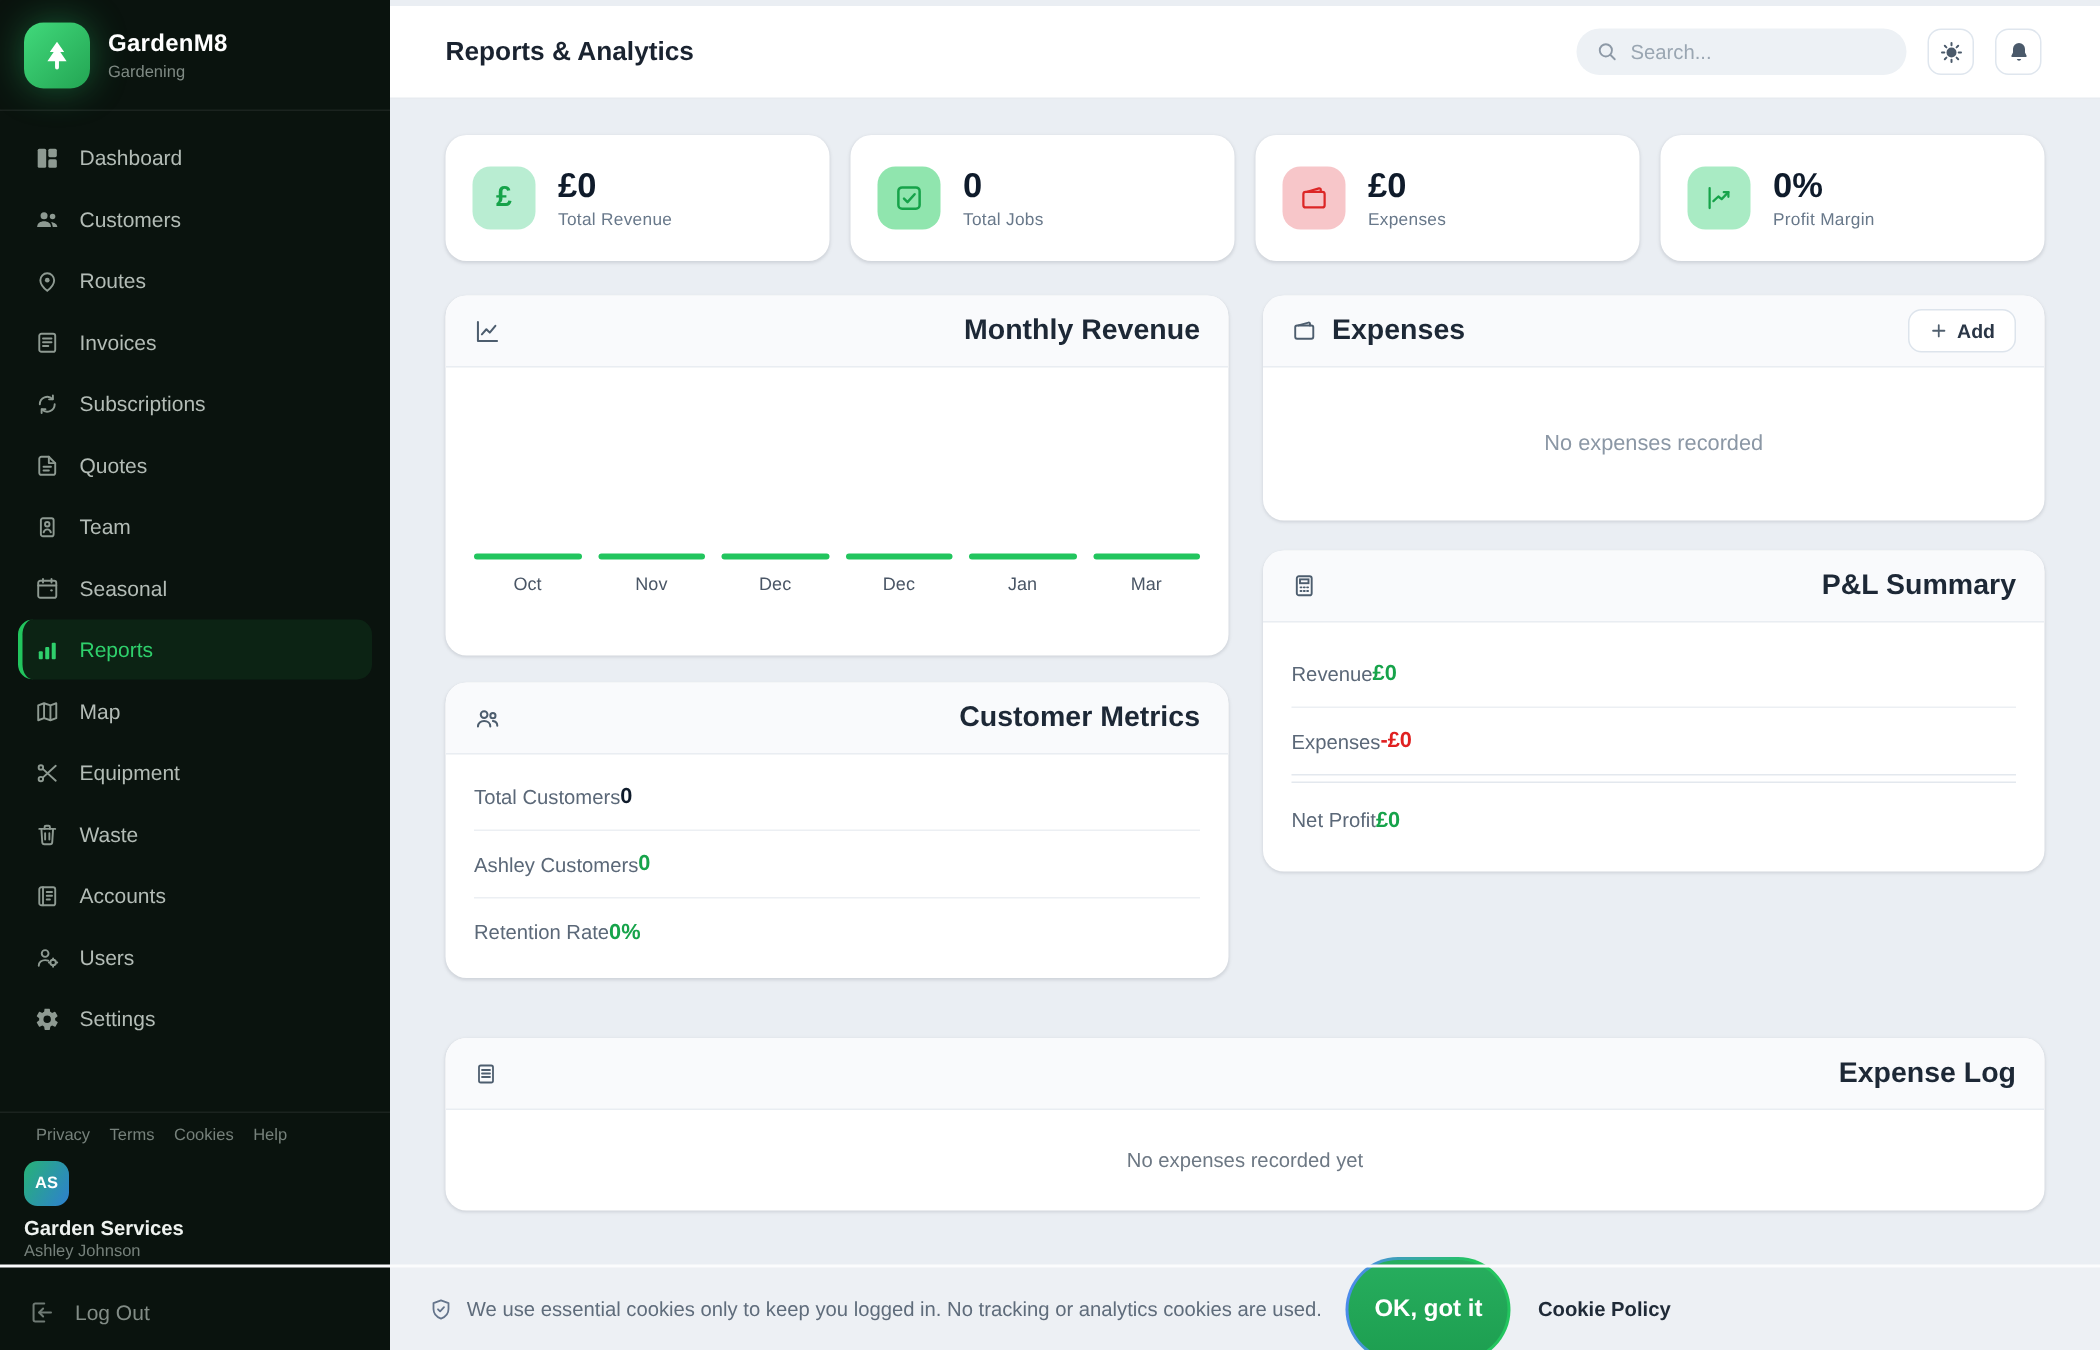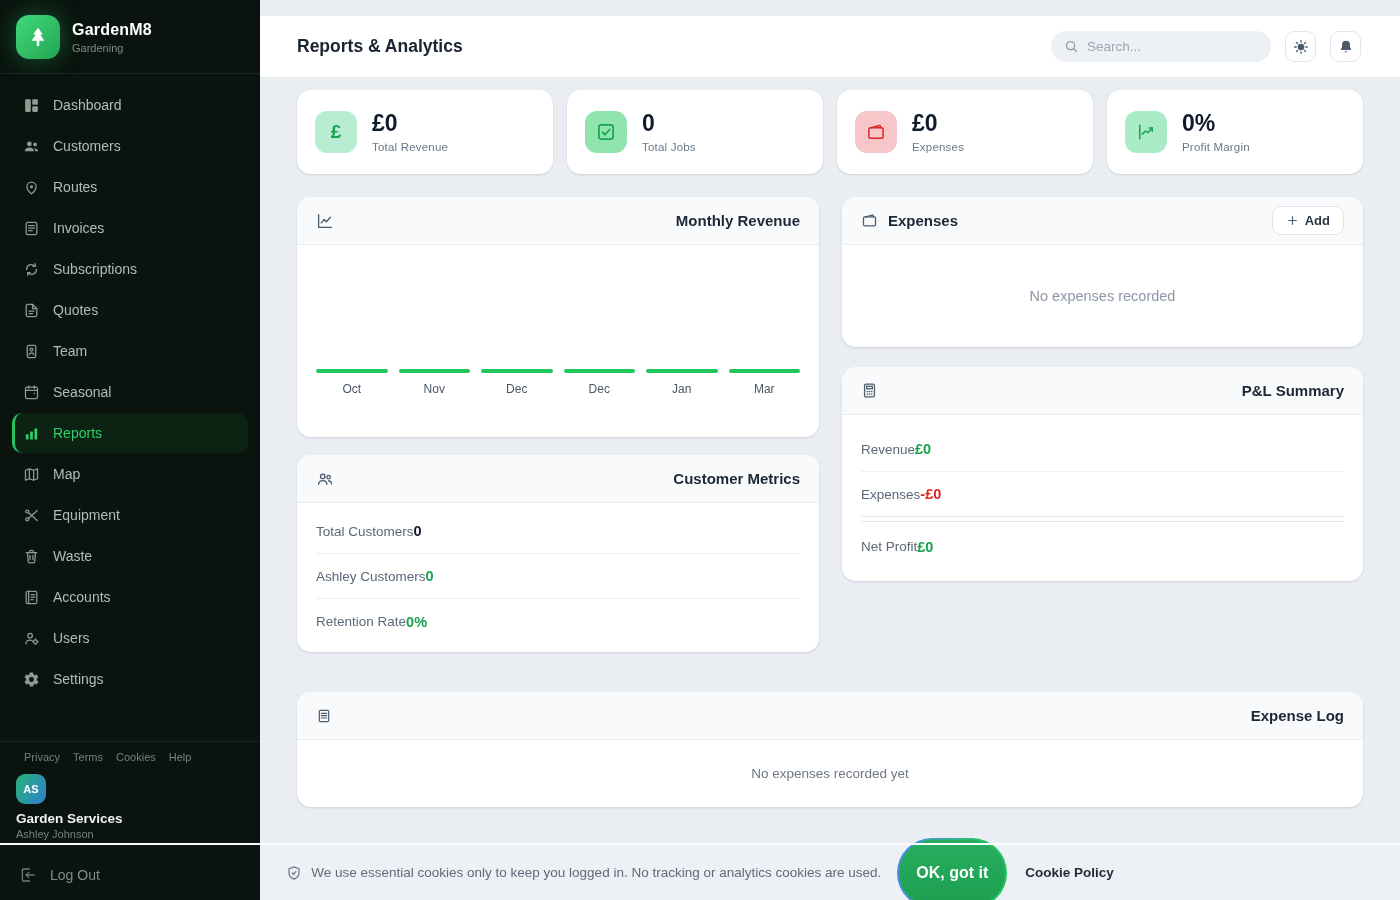--- a/index.html
+++ b/index.html
@@ -49,21 +49,21 @@
     color:#fff; font-size:11px; font-weight:700;
     display:flex; align-items:center; justify-content:center;
   }
   .user-company { font-size:13.5px; font-weight:700; color:#eef2ef; }
   .user-name { font-size:11px; color:#76817b; margin-top:2px; }
   .side-logout { display:flex; align-items:center; gap:13px; padding:16px 19px; color:#828c86; font-size:14px; cursor:pointer; }
   .side-logout .ic { width:18px; height:18px; color:#6f7a74; }
 
   
   .header {
-    position:absolute; left:260px; top:16px; width:1140px; height:62px;
+    position:absolute; left:260px; top:4px; width:1140px; height:62px;
     background:#ffffff; border-bottom:1px solid #e7ebf0;
     display:flex; align-items:center; padding:0 39px 0 37px; z-index:10;
   }
   .header-title { font-size:17.5px; font-weight:700; color:#1a2330; flex:1; }
   .search {
     width:220px; height:31px; background:#edf1f5; border-radius:999px;
     display:flex; align-items:center; gap:8px; padding:0 13px;
   }
   .search .ic { color:#8d99a6; flex:none; }
   .search input { border:none; background:transparent; outline:none; font-size:13.5px; color:#33404e; width:100%; font-family:inherit; }
@@ -97,21 +97,21 @@
 
   .panel {
     background:#fff; border-radius:14px; overflow:hidden;
     box-shadow:0 1px 2px rgba(15,23,42,.05), 0 1px 3px rgba(15,23,42,.08);
   }
   .panel-head {
     height:48px; background:#f9fafc; border-bottom:1px solid #e9edf2;
     display:flex; align-items:center; padding:0 19px;
   }
   .panel-head .ic { color:#4d5d6e; flex:none; }
-  .panel-title { font-size:15px; font-weight:700; color:#1d2836; }
+  .panel-title { font-size:19px; font-weight:700; color:#1d2836; }
   .panel-title.right { margin-left:auto; }
   .panel-title.beside { margin-left:10px; }
 
   .chart-body { height:192px; position:relative; }
   .bars { position:absolute; left:19px; right:19px; top:124px; display:flex; gap:11px; }
   .bar-col { flex:1; display:flex; flex-direction:column; align-items:center; }
   .bar { width:100%; height:4px; background:#22c55e; border-radius:3px; }
   .bar-label { margin-top:9px; font-size:12px; color:#4a5666; }
 
   .add-btn {

